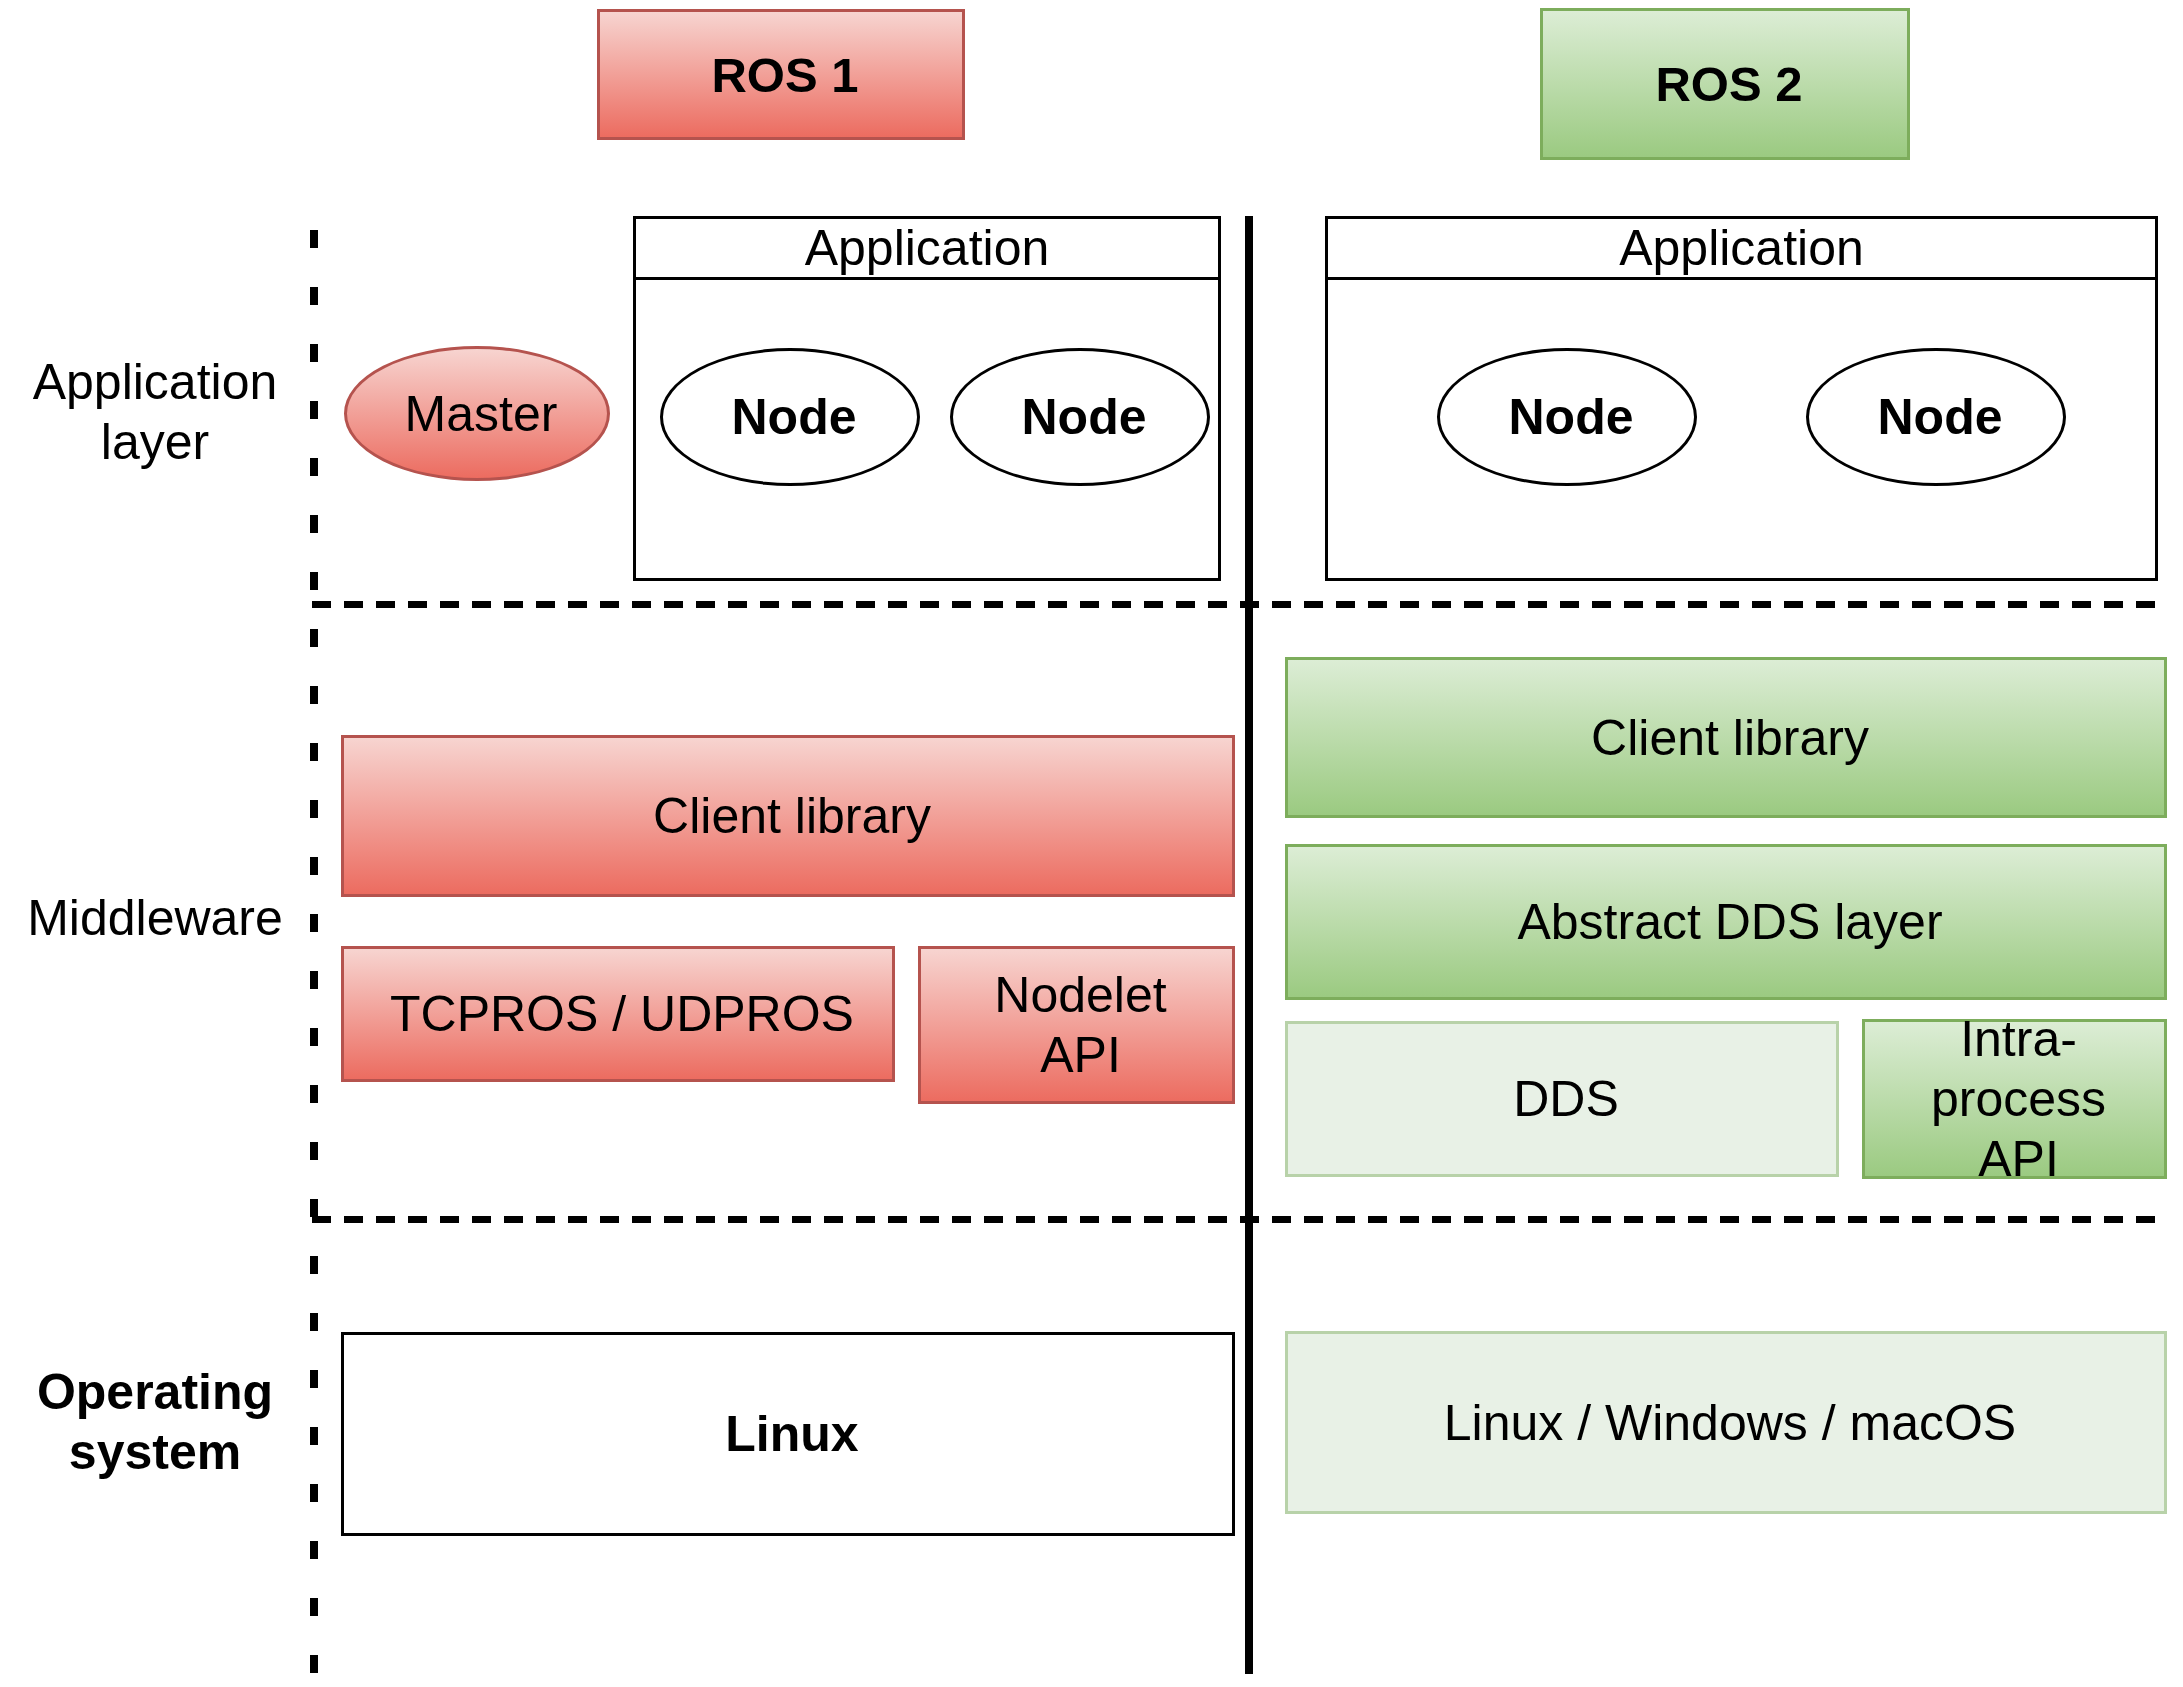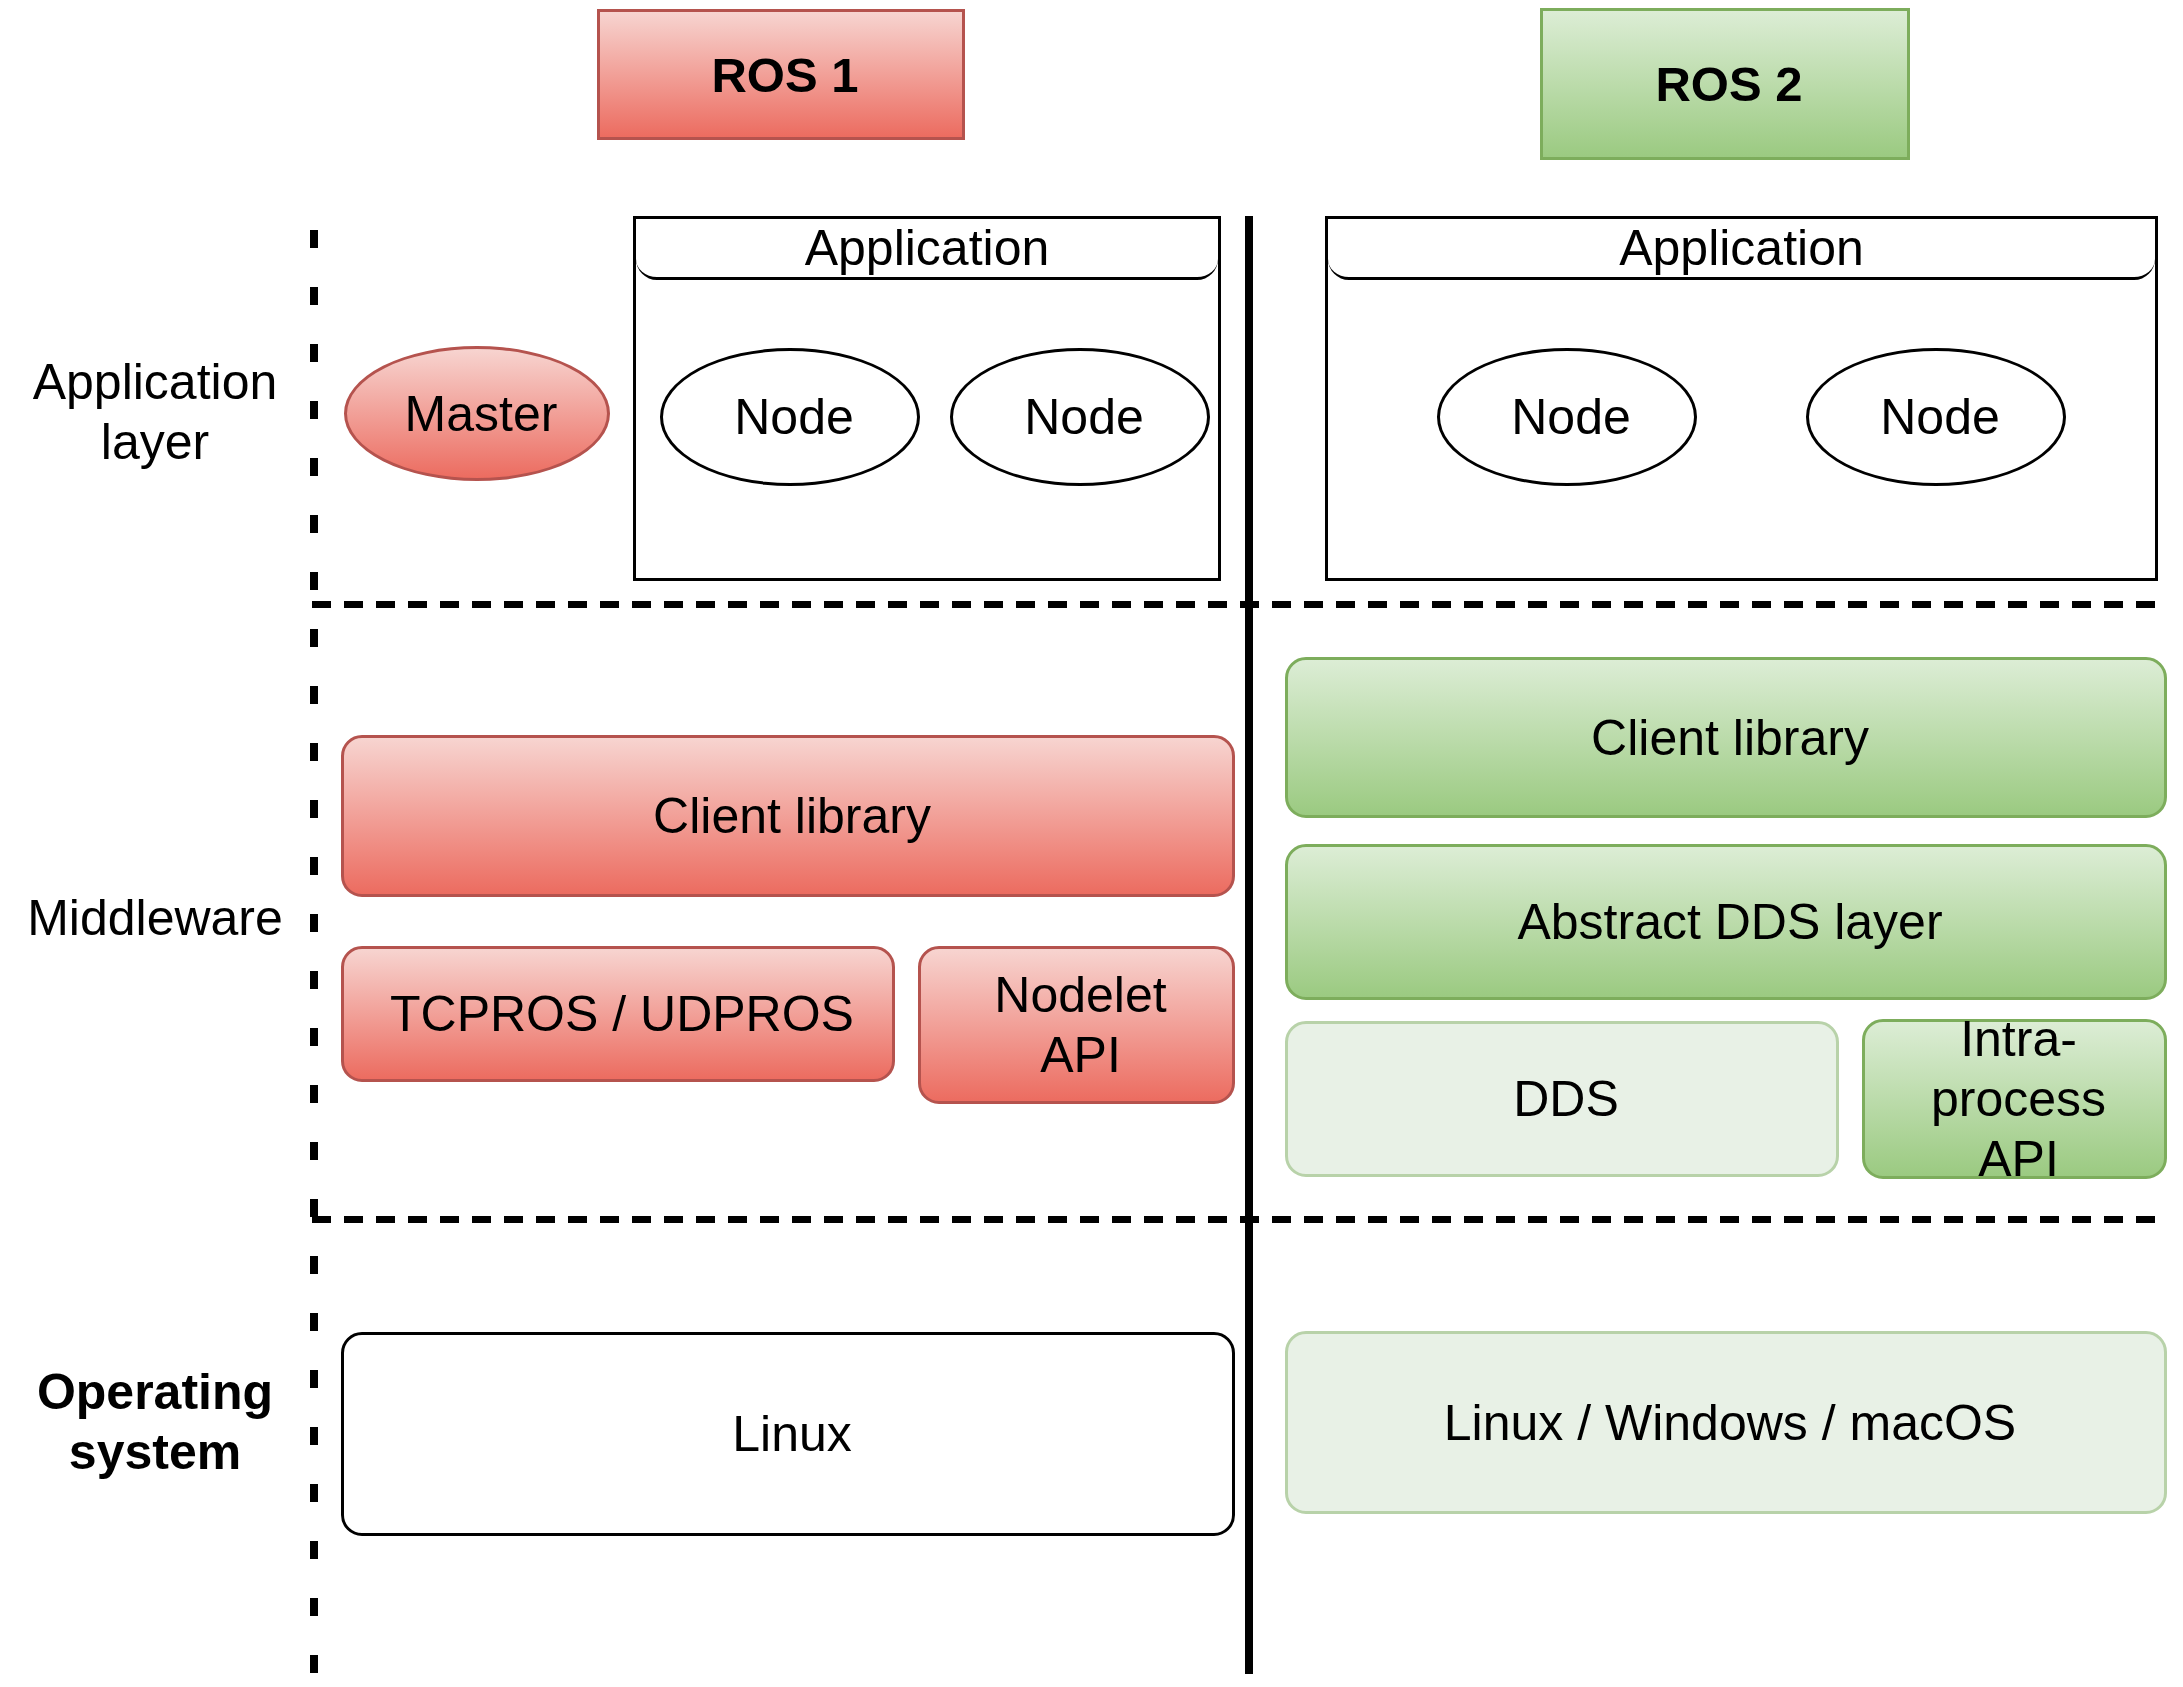--- a/index.html
+++ b/index.html
@@ -6,29 +6,29 @@
     --red-border:#b5534e; --red-top:#f7d4d0; --red-bottom:#ec6c60;
     --green-border:#7dad5c; --green-top:#dcedd5; --green-bottom:#9bca81;
     --light-green-fill:#e8f1e6; --light-green-border:#b8d2a9;
     --line-color:#000000;
   }
   html,body{margin:0;padding:0;background:#ffffff;}
   body{width:2183px;height:1687px;position:relative;overflow:hidden;
        font-family:"Liberation Sans","DejaVu Sans",sans-serif;color:#000;}
   .abs{position:absolute;box-sizing:border-box;padding-left:8px;}
   .center{display:flex;align-items:center;justify-content:center;text-align:center;}
-  .lbl{font-size:50px;line-height:1.2;border-radius:21px;}
+  .lbl{font-size:50px;line-height:1.2;}
   .hdr-text{font-size:49px;font-weight:bold;}
   .box-red{border:3.2px solid var(--red-border);
            background:linear-gradient(to bottom,var(--red-top) 0%,var(--red-bottom) 100%);}
   .box-green{border:3.2px solid var(--green-border);
            background:linear-gradient(to bottom,var(--green-top) 0%,var(--green-bottom) 100%);}
   .box-lightgreen{border:3.2px solid var(--light-green-border);
            background:var(--light-green-fill);}
-  .box-plain{border:3.2px solid var(--line-color);background:#ffffff;}
+  .box-plain{border:3.2px solid var(--line-color);background:#ffffff;font-weight:bold;}
   .ellipse{border-radius:50%;}
   .app-box{border:3.2px solid var(--line-color);background:#ffffff;}
   .app-box .app-header{position:absolute;left:0;right:0;top:0;height:58px;
            border-bottom:3.2px solid var(--line-color);
            display:flex;align-items:center;justify-content:center;}
   .vline-solid{background:var(--line-color);width:7.3px;}
   .vline-dotted{width:5.7px;
            background:repeating-linear-gradient(to bottom,var(--line-color) 0 18px,transparent 18px 57px);}
   .hline-dashed{height:7.3px;
            background:repeating-linear-gradient(to right,var(--line-color) 0 19.5px,transparent 19.5px 32px);}

